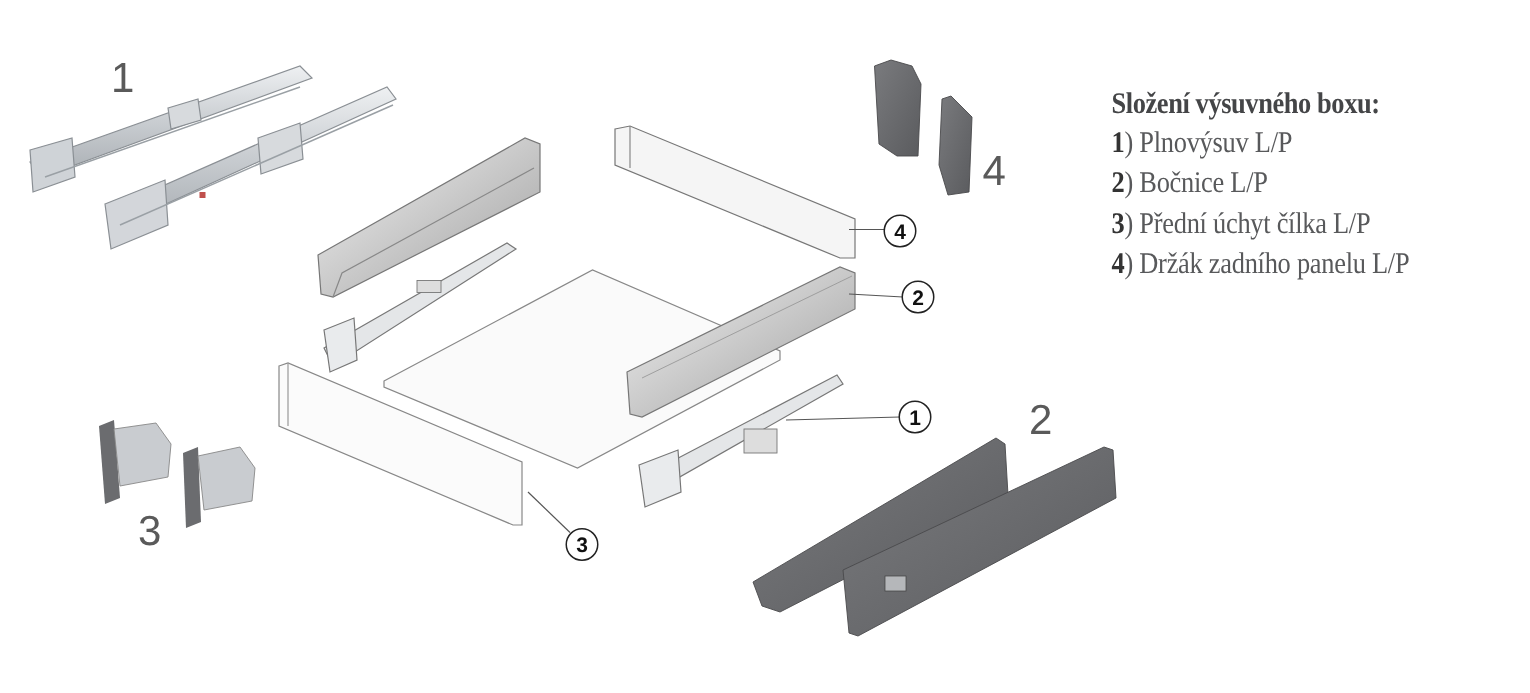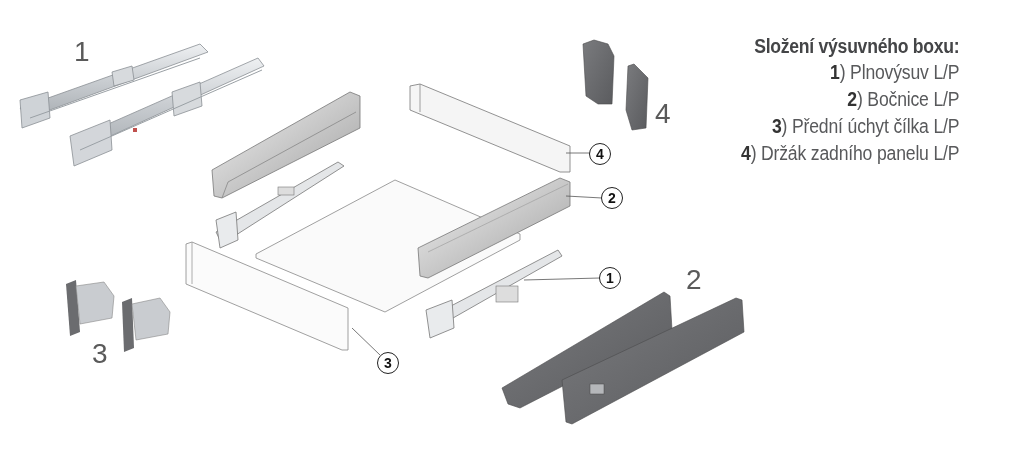--- a/index.html
+++ b/index.html
@@ -1,18 +1,18 @@
 <!DOCTYPE html>
 <html><head>
 <meta charset="utf-8">
 <style>
   html, body { margin:0; padding:0; background:#ffffff; }
   body { width:1020px; height:462px; position:relative; overflow:hidden; font-family:"Liberation Sans", sans-serif; }
   .abs { position:absolute; }
-  .legend { left:741px; top:33px; color:#58595b; font-family:Liberation Sans, sans-serif;text-align:right; }
+  .legend { left:741px; top:56px; color:#58595b; font-family:Liberation Serif, serif; }
   .legend-title { font-weight:bold; font-size:20px; color:#444547; line-height:26px; margin-bottom:0; letter-spacing:-0.3px; transform:scaleX(0.88); transform-origin:left; white-space:nowrap; }
   .legend-item { font-size:20px; line-height:27px; white-space:nowrap; transform:scaleX(0.88); transform-origin:left; letter-spacing:-0.2px; }
   .legend-item .num { font-weight:bold; color:#333; }
   .big-num { font-size:28px; color:#5a5a5a; font-family:"Liberation Sans", sans-serif; font-weight:normal; }
   .callout { width:22px; height:22px; border:1.6px solid #222; border-radius:50%; background:#fff; display:flex; align-items:center; justify-content:center; font-size:14px; font-weight:bold; color:#111; box-sizing:border-box; }
   svg { position:absolute; left:0; top:0; }
 </style>
 </head>
 <body>
 

